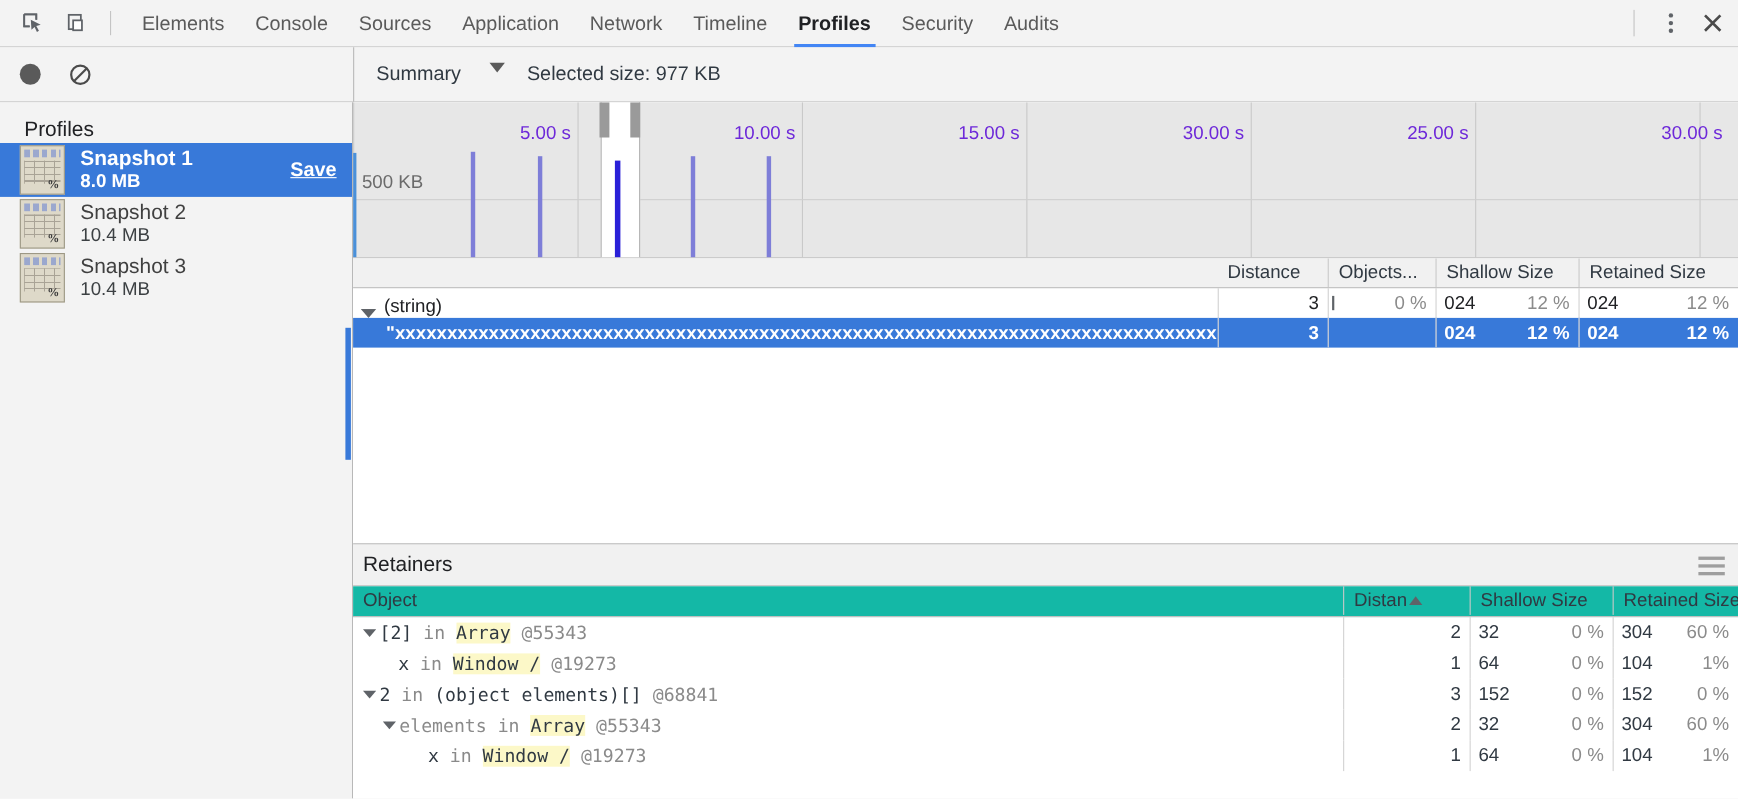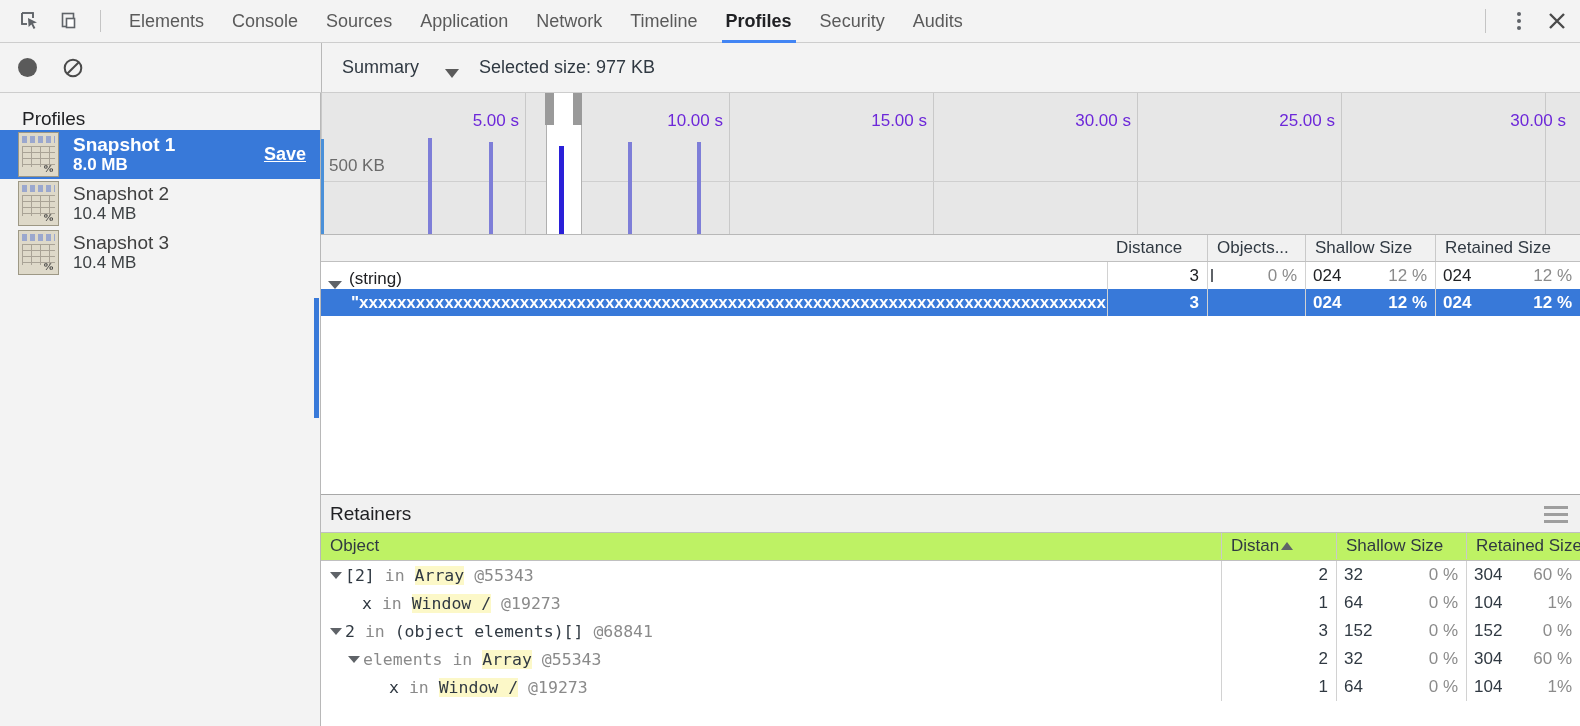--- a/index.html
+++ b/index.html
@@ -67,21 +67,21 @@
   .clear-btn { width:26px; height:26px; display:flex; align-items:center;
                justify-content:center; cursor:pointer; }
 
   .row2-right {
     position:absolute; left:321px; top:0; width:1259px; height:50px;
     background:#f3f3f3; border-bottom:1px solid #cdcdcd;
     border-left:1px solid #b8b8b8;
     display:flex; align-items:center; padding-left:20px; gap:0;
   }
   .summary-sel {
-    display:flex; align-items:flex-end; gap:26px; cursor:pointer;
+    display:flex; align-items:flex-start; gap:26px; cursor:pointer;
     font-size:18px; color:#303942; padding-right:6px;
   }
   .caret-dn {
     width:0;height:0;border-left:7px solid transparent;
     border-right:7px solid transparent;border-top:9px solid #5a5a5a;
   }
   .class-filter {
     margin-left:22px;
     width: 356px; height: 30px;
     border:1px solid #b9b9b9; background:#fff;
@@ -211,21 +211,21 @@
                background:#fff; border-top:1px solid #a8a8a8; }
   .ret-title {
     position:relative; height:38px; background:#f1f1f1;
     border-bottom:1px solid #c0c0c0;
     display:flex; align-items:center; padding-left:9px;
     font-size:19px; color:#202124;
   }
   .ret-menu { position:absolute; right:12px; top:11px; width:24px;
               display:flex; flex-direction:column; gap:4px; cursor:pointer; }
   .ret-menu i { display:block; height:3px; background:#9e9e9e; }
-  .ret-thead { position:relative; height:28px; background:#bef264;
+  .ret-thead { position:relative; height:28px; background:#14b8a6;
                border-bottom:1px solid #c0c0c0; font-size:17px; }
   .ret-row { position:relative; height:28px; font-size:17px; }
   .rcell { position:absolute; top:0; height:28px; display:flex; align-items:center;
            overflow:hidden; white-space:nowrap; }
   .rcell.num { justify-content:flex-end; padding-right:8px; }
   .rcell.vline { border-left:1px solid #d2d2d2; }
   .mono { font-family:"DejaVu Sans Mono", monospace; font-size:16.5px; }
   .hl { background:#fcf8c8; }
   .dim { color:#8a8a8a; }
   .at { color:#8a8a8a; }

